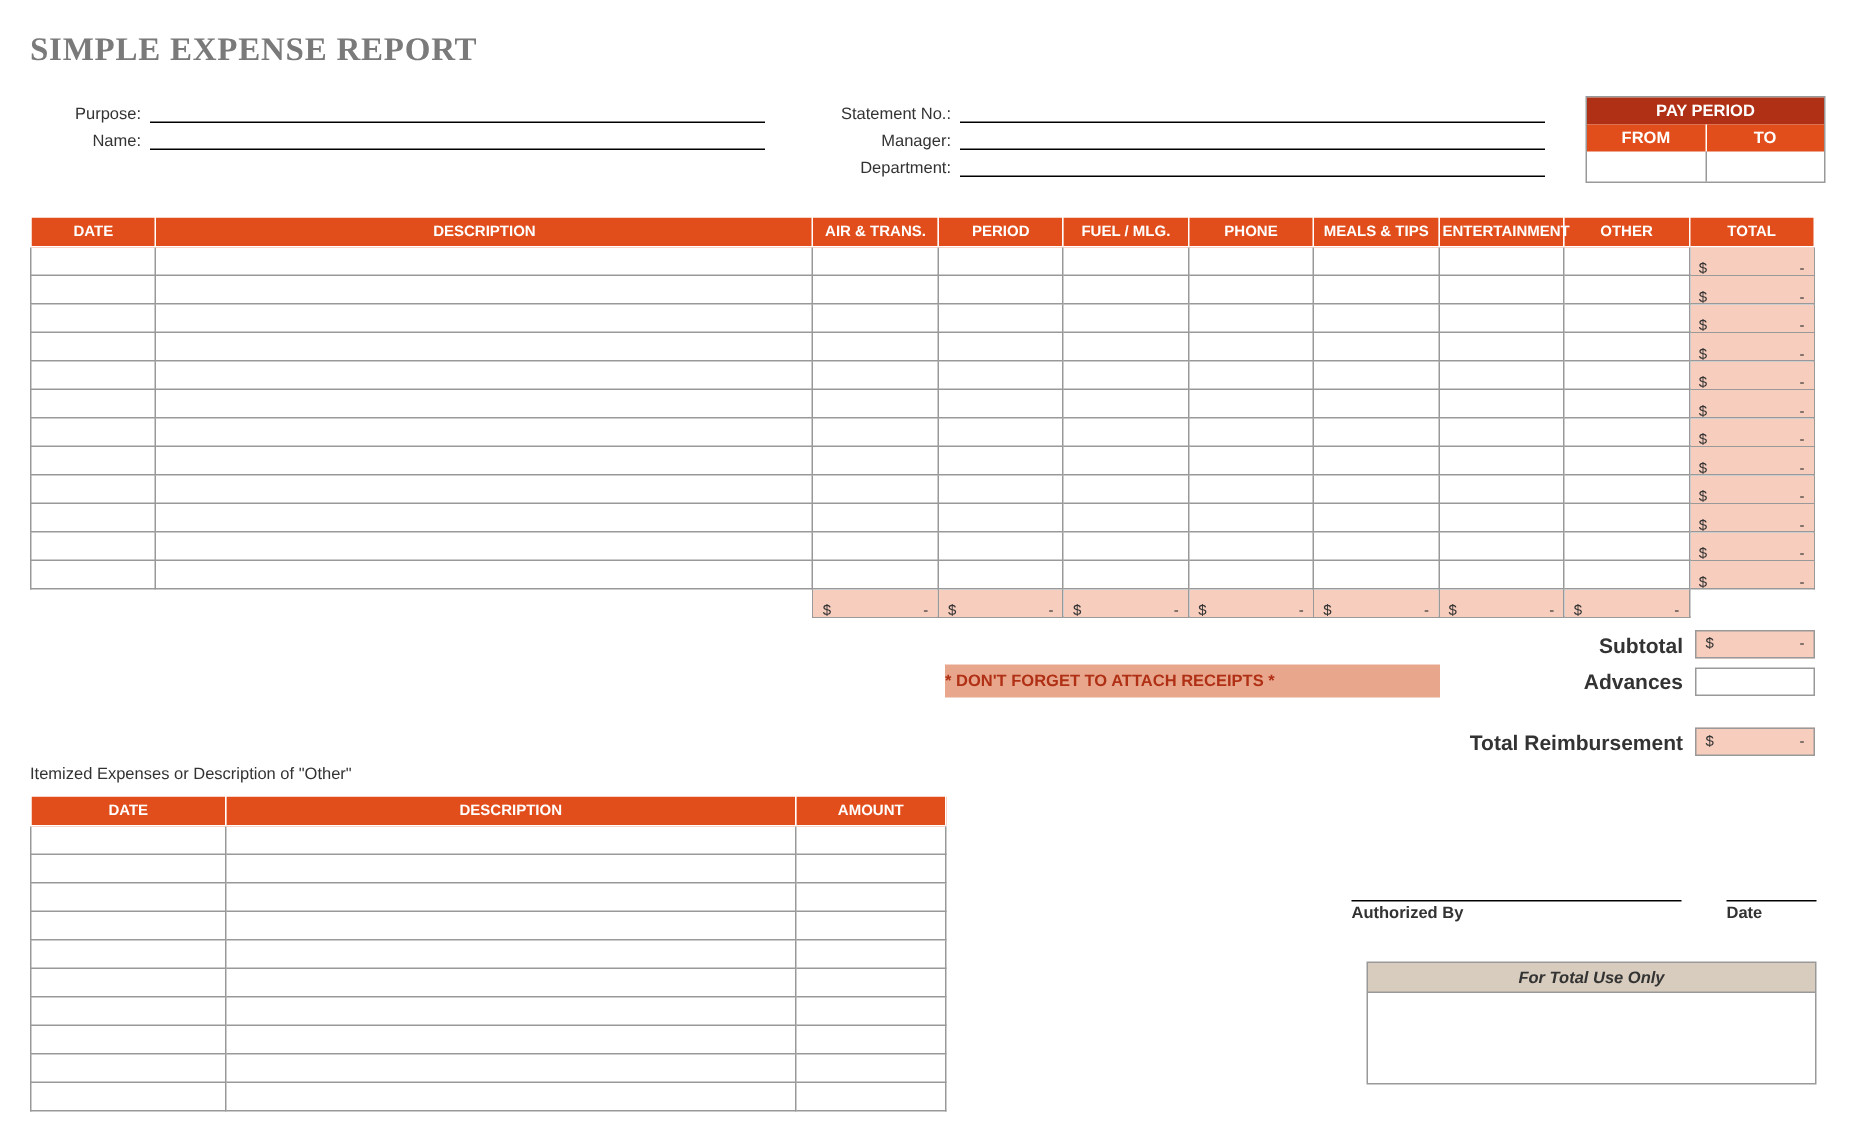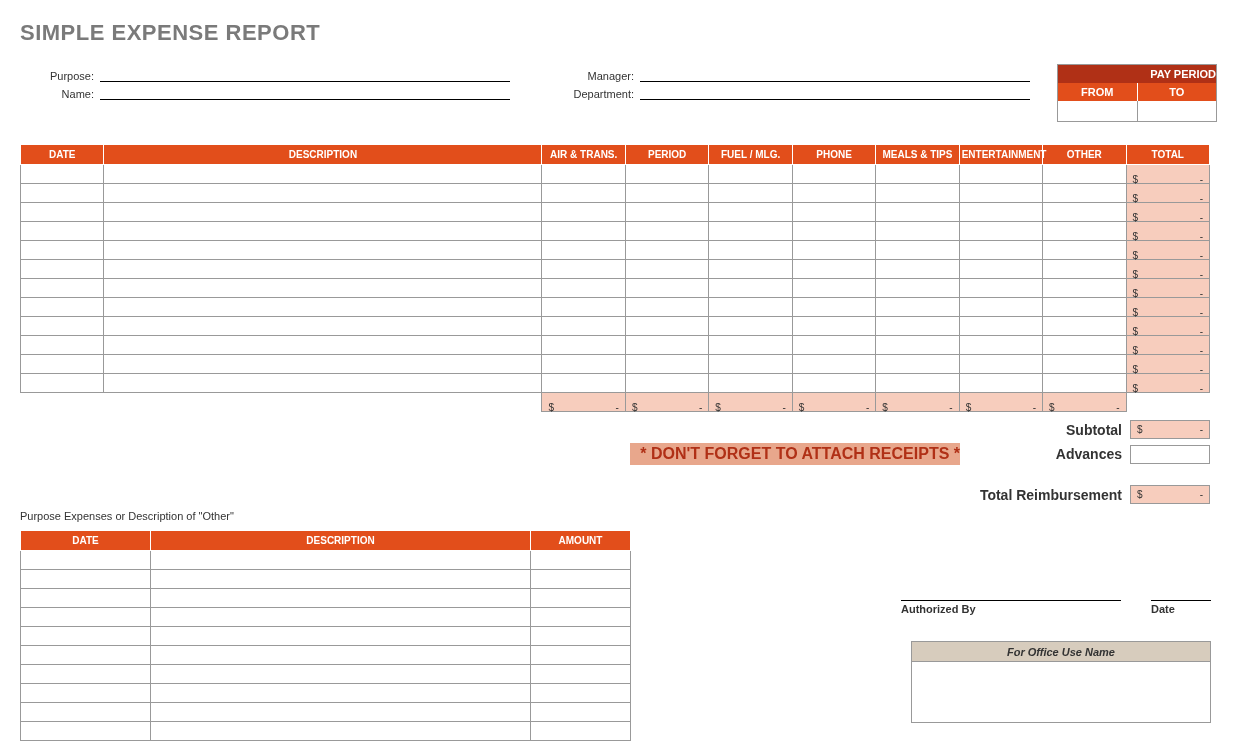--- a/index.html
+++ b/index.html
@@ -5,39 +5,39 @@
   * { box-sizing: border-box; }
   body {
     font-family: Arial, Helvetica, sans-serif;
     font-size: 11px;
     color: #333;
     margin: 0;
     padding: 20px;
     background: #fff;
   }
   .title {
-    font-family: Liberation Sans, sans-serif;
+    font-family: Liberation Serif, serif;
     font-size: 22px;
     font-weight: bold;
     color: #7a7a7a;
     letter-spacing: 0.5px;
     margin-bottom: 18px;
   }
   .top-section { display: flex; align-items: flex-start; }
   .field-group { display: flex; flex-direction: column; }
   .field-row { display: flex; align-items: flex-end; height: 18px; }
   .field-label { text-align: right; font-size: 11px; color: #333; padding-right: 6px; }
   .field-line { border-bottom: 1px solid #000; height: 16px; }
   .pay-box { width: 160px; border: 1px solid #999; }
   .pay-header {
     background: #b03016;
     color: #fff;
     font-weight: bold;
     font-size: 11px;
-    text-align: right;
+    text-align: center;
     height: 18px;
     line-height: 18px;
   }
   .pay-fromto { display: flex; }
   .pay-fromto > div {
     flex: 1;
     background: #e24e1b;
     color: #fff;
     font-weight: bold;
     font-size: 11px;
@@ -113,22 +113,22 @@
   .summary-box .dash { position: absolute; right: 6px; top: 3px;}
   .adv-box {
     border: 1px solid #999;
     width: 80px;
     height: 19px;
   }
   .receipt-banner {
     background: #e8a78c;
     color: #b03016;
     font-weight: bold;
-    font-size: 16px;
-    text-align: right;
+    font-size: 11px;
+    text-align: left;
     height: 22px;
     line-height: 22px;
     width: 330px;
   }
   .itemized-title { font-size: 11px; margin-top: 6px; margin-bottom: 4px;}
   table.itemized {
     border-collapse: collapse;
     table-layout: fixed;
     width: 610px;
   }
@@ -178,20 +178,24 @@
     <div class="field-row">
       <div class="field-label" style="width:80px">Purpose:</div>
       <div class="field-line" style="width:410px"></div>
     </div>
     <div class="field-row">
       <div class="field-label" style="width:80px">Name:</div>
       <div class="field-line" style="width:410px"></div>
     </div>
   </div>
   <div class="field-group" style="width:500px; margin-left:20px">
+    <div class="field-row">
+      <div class="field-label" style="width:100px">Statement No.:</div>
+      <div class="field-line" style="width:390px"></div>
+    </div>
     <div class="field-row">
       <div class="field-label" style="width:100px">Manager:</div>
       <div class="field-line" style="width:390px"></div>
     </div>
     <div class="field-row">
       <div class="field-label" style="width:100px">Department:</div>
       <div class="field-line" style="width:390px"></div>
     </div>
   </div>
   <div style="flex:1"></div>
@@ -470,21 +474,21 @@
 </div>
 <div style="display:flex; width:1190px; margin-top:20px; align-items:center;">
   <div style="flex:1"></div>
   <div class="sum-label">Total Reimbursement</div>
   <div class="summary-box">
     <span class="dollar">$</span>
       <span class="dash">-</span>
   </div>
 </div>
 
-<div class="itemized-title">Purpose Expenses or Description of "Other"</div>
+<div class="itemized-title">Itemized Expenses or Description of "Other"</div>
 <div class="bottom-area">
   <table class="itemized">
     <colgroup>
         <col class="it-date">
         <col class="it-desc">
         <col class="it-amt">
       </colgroup>
     <thead>
       <tr>
         <th>DATE</th>
@@ -554,17 +558,17 @@
         <div class="sig-label">Authorized By</div>
       </div>
       <div style="width:30px"></div>
       <div style="width:60px">
         <div class="sig-line" style="height:1px"></div>
         <div class="sig-label">Date</div>
       </div>
     </div>
     <div style="height:26px"></div>
     <div class="office-box" style="align-self:flex-end">
-      <div class="office-header">For Office Use Name</div>
+      <div class="office-header">For Total Use Only</div>
       <div class="office-body"></div>
     </div>
   </div>
 </div>
 
 </body></html>

